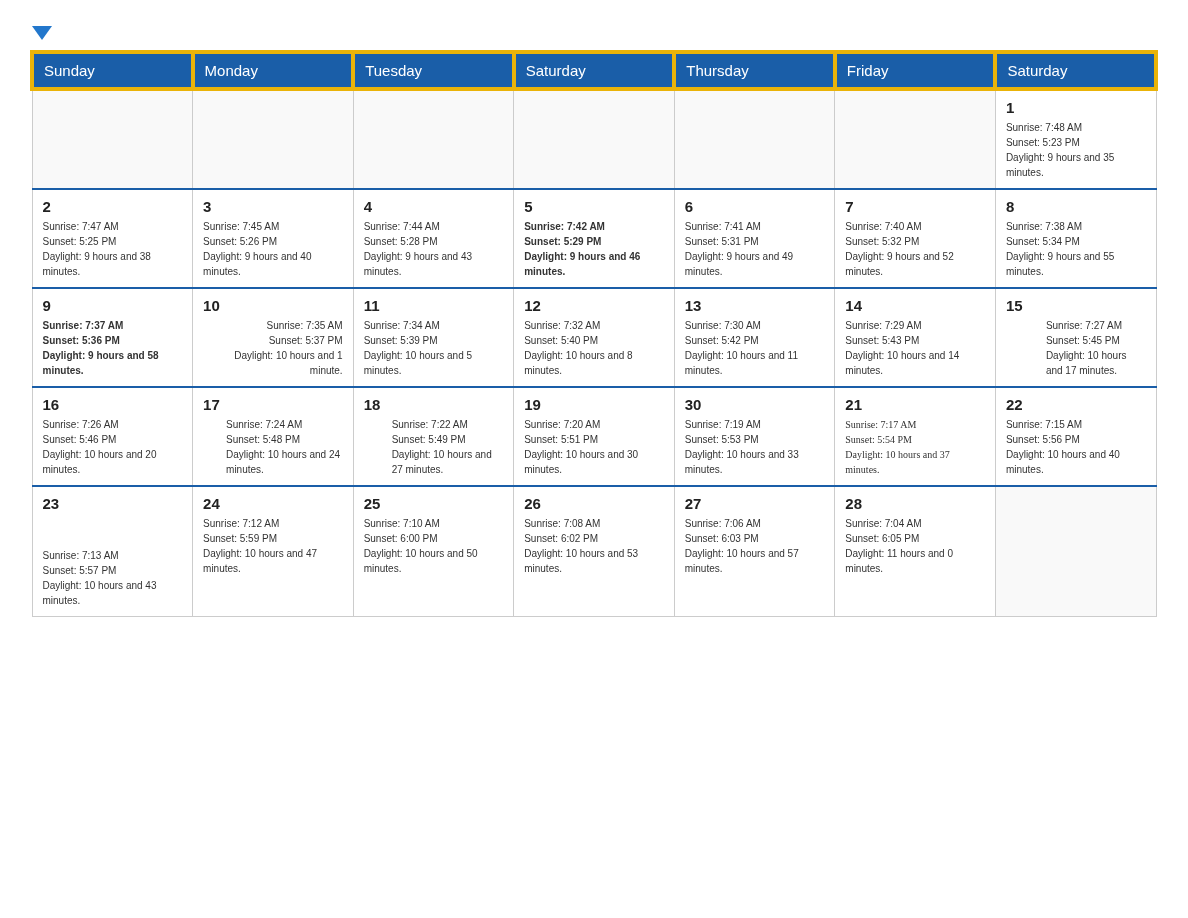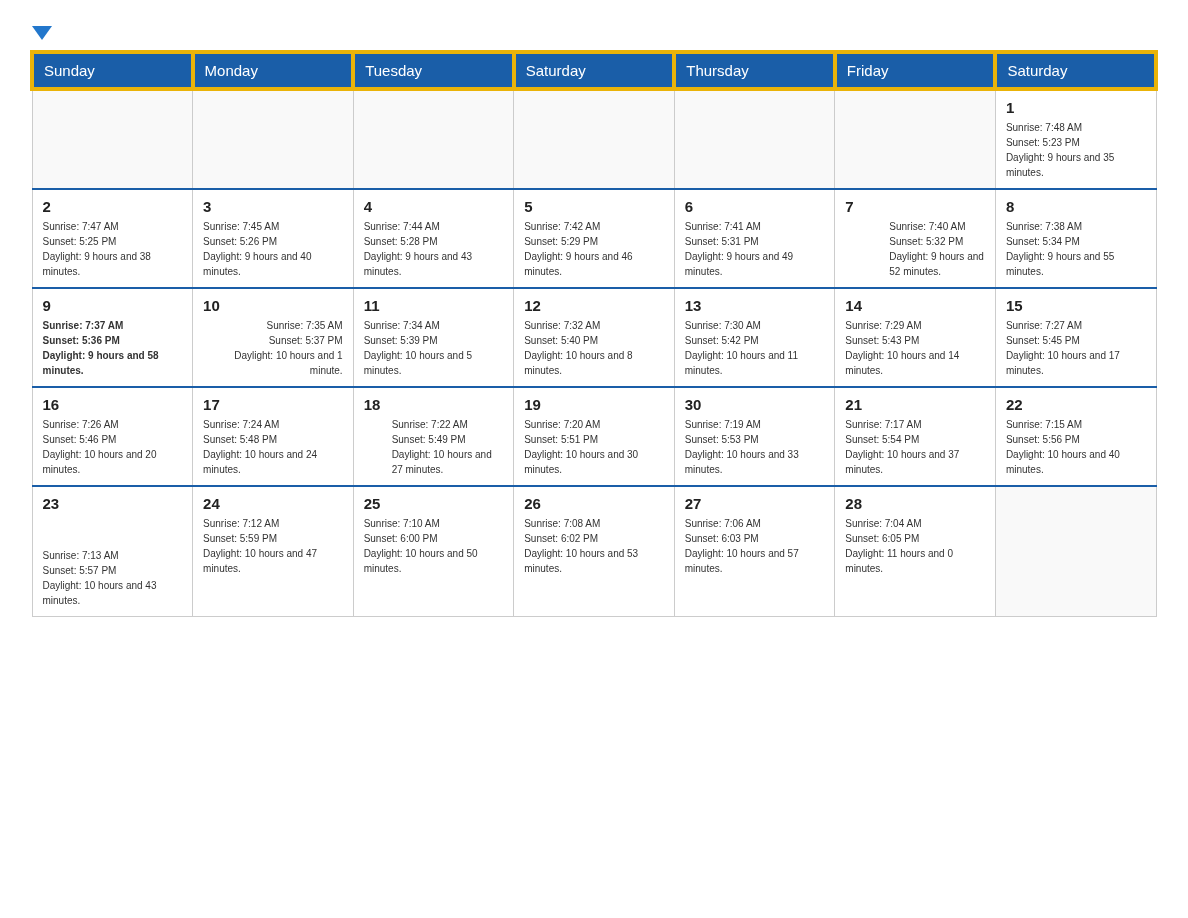--- a/index.html
+++ b/index.html
@@ -160,33 +160,33 @@
 Daylight: 9 hours and 40 minutes.</div>
         </td>
         <td>
           <div class="day-number">4</div>
           <div class="day-info" style="white-space: pre-line;">Sunrise: 7:44 AM
 Sunset: 5:28 PM
 Daylight: 9 hours and 43 minutes.</div>
         </td>
         <td>
           <div class="day-number">5</div>
-          <div class="day-info" style="white-space: pre-line;">Sunrise: 7:42 AM
+          <div class="day-info" style="white-space: pre-line; font-weight: bold;">Sunrise: 7:42 AM
 Sunset: 5:29 PM
 Daylight: 9 hours and 46 minutes.</div>
         </td>
         <td>
           <div class="day-number">6</div>
           <div class="day-info" style="white-space: pre-line;">Sunrise: 7:41 AM
 Sunset: 5:31 PM
 Daylight: 9 hours and 49 minutes.</div>
         </td>
         <td>
           <div class="day-number">7</div>
-          <div class="day-info" style="white-space: pre-line; margin-left: 44px;">Sunrise: 7:40 AM
+          <div class="day-info" style="white-space: pre-line;">Sunrise: 7:40 AM
 Sunset: 5:32 PM
 Daylight: 9 hours and 52 minutes.</div>
         </td>
         <td>
           <div class="day-number">8</div>
           <div class="day-info" style="white-space: pre-line;">Sunrise: 7:38 AM
 Sunset: 5:34 PM
 Daylight: 9 hours and 55 minutes.</div>
         </td>
       </tr>
@@ -222,35 +222,35 @@
 Daylight: 10 hours and 11 minutes.</div>
         </td>
         <td>
           <div class="day-number">14</div>
           <div class="day-info" style="white-space: pre-line;">Sunrise: 7:29 AM
 Sunset: 5:43 PM
 Daylight: 10 hours and 14 minutes.</div>
         </td>
         <td>
           <div class="day-number">15</div>
-          <div class="day-info" style="white-space: pre-line;">Sunrise: 7:27 AM
+          <div class="day-info" style="white-space: pre-line; margin-left: 40px;">Sunrise: 7:27 AM
 Sunset: 5:45 PM
 Daylight: 10 hours and 17 minutes.</div>
         </td>
       </tr>
       <tr class="week-row">
         <td>
           <div class="day-number">16</div>
           <div class="day-info" style="white-space: pre-line;">Sunrise: 7:26 AM
 Sunset: 5:46 PM
 Daylight: 10 hours and 20 minutes.</div>
         </td>
         <td>
           <div class="day-number">17</div>
-          <div class="day-info" style="white-space: pre-line;">Sunrise: 7:24 AM
+          <div class="day-info" style="white-space: pre-line; margin-left: 23px;">Sunrise: 7:24 AM
 Sunset: 5:48 PM
 Daylight: 10 hours and 24 minutes.</div>
         </td>
         <td>
           <div class="day-number">18</div>
           <div class="day-info" style="white-space: pre-line; margin-left: 28px;">Sunrise: 7:22 AM
 Sunset: 5:49 PM
 Daylight: 10 hours and 27 minutes.</div>
         </td>
         <td>
@@ -260,21 +260,21 @@
 Daylight: 10 hours and 30 minutes.</div>
         </td>
         <td>
           <div class="day-number">30</div>
           <div class="day-info" style="white-space: pre-line;">Sunrise: 7:19 AM
 Sunset: 5:53 PM
 Daylight: 10 hours and 33 minutes.</div>
         </td>
         <td>
           <div class="day-number">21</div>
-          <div class="day-info" style="white-space: pre-line;">Sunrise: 7:17 AM
+          <div class="day-info" style="white-space: pre-line; font-family: Liberation Serif, serif;">Sunrise: 7:17 AM
 Sunset: 5:54 PM
 Daylight: 10 hours and 37 minutes.</div>
         </td>
         <td>
           <div class="day-number">22</div>
           <div class="day-info" style="white-space: pre-line;">Sunrise: 7:15 AM
 Sunset: 5:56 PM
 Daylight: 10 hours and 40 minutes.</div>
         </td>
       </tr>

